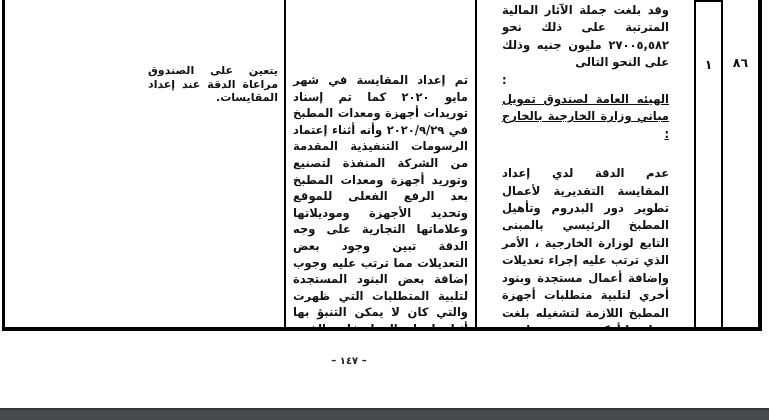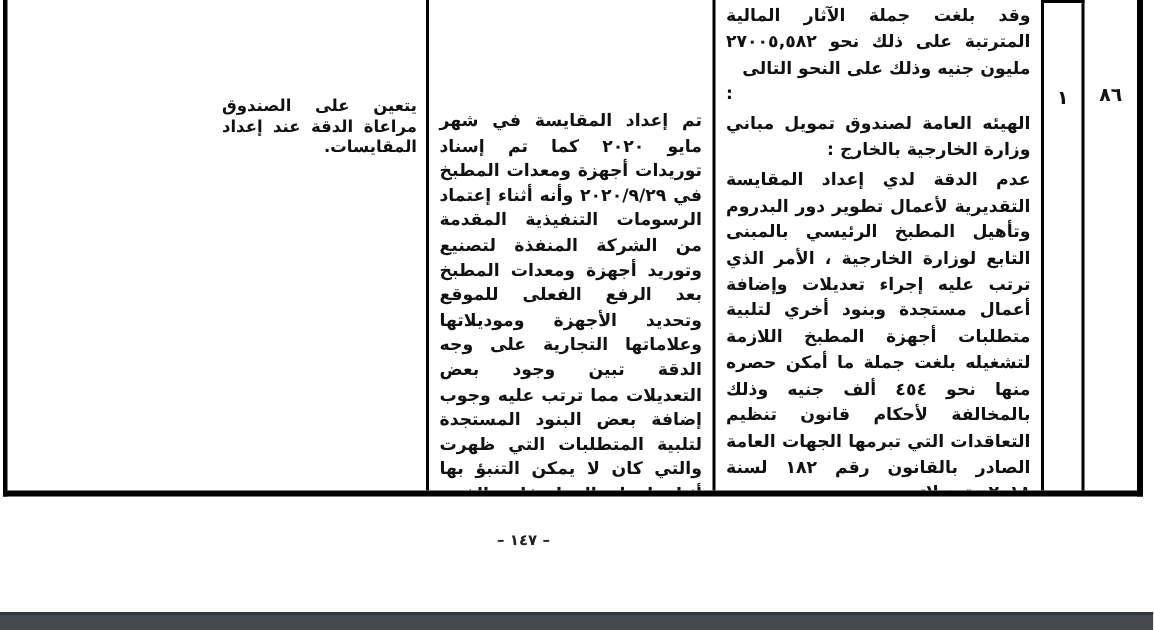--- a/index.html
+++ b/index.html
@@ -49,24 +49,24 @@
     display: block;
     margin-top: 55px;
     font-weight: bold;
     font-size: 12.5px;
   }
   .col p {
     margin: 0;
     font-weight: bold;
     text-align: justify;
   }
-  .col-finding { padding: 2px 7px; }
+  .col-finding { padding: 2px 25px; }
   .col-finding p { font-size: 11.5px; line-height: 17.4px; }
   .col-finding p.colon-line { text-align: left; margin: 0 0 2px; }
-  .col-finding p.para-2 { margin-bottom: 3px; }
+  .col-finding p.para-2 { margin-bottom: 22px; text-decoration: underline; }
 
   .col-response { padding: 72px 7px 0; }
   .col-response p { font-size: 11.5px; line-height: 16.6px; }
 
   .col-recommendation { padding: 64px 6px 0; }
   .col-recommendation p { font-size: 11px; line-height: 13.6px; }
 
   .col-comment { padding: 57px 5px 0; }
   .col-comment p { font-size: 11px; line-height: 13.6px; }
 

